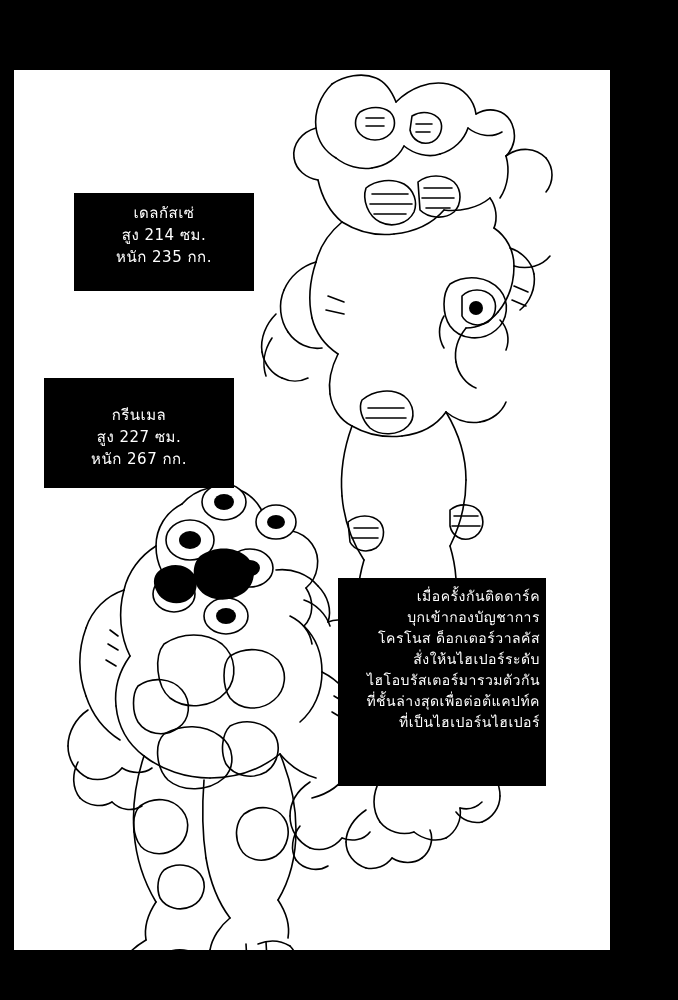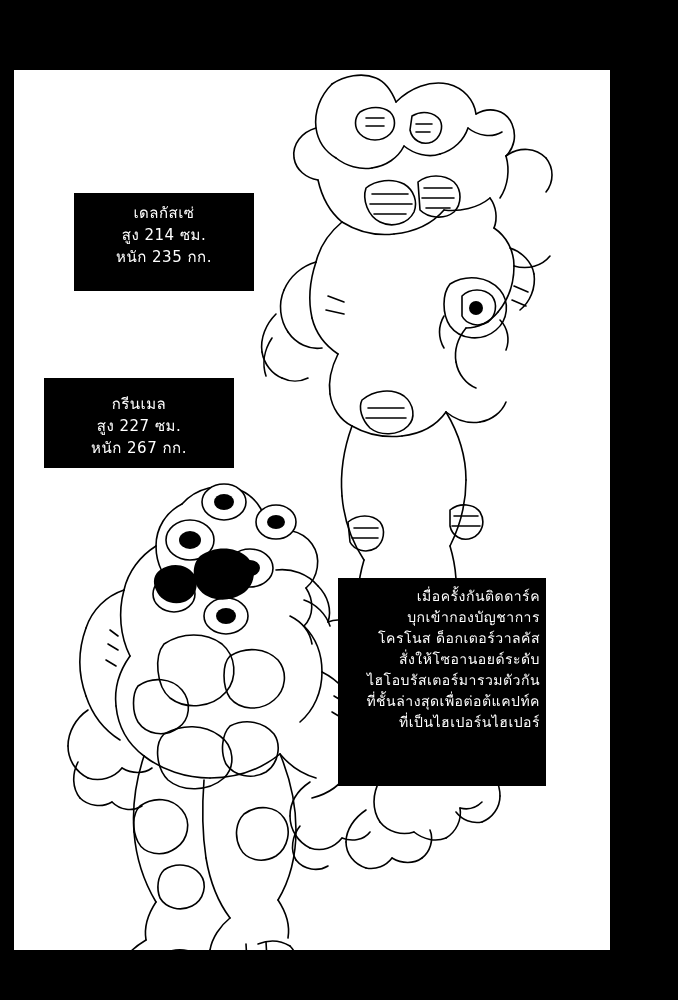--- a/index.html
+++ b/index.html
@@ -53,23 +53,23 @@
     width: 180px;
     height: 98px;
     font-size: 15px;
     padding-top: 10px;
     box-sizing: border-box;
   }
   #cap-greenmale {
     left: 44px;
     top: 378px;
     width: 190px;
-    height: 90px;
+    height: 110px;
     font-size: 15px;
-    padding-top: 16px;
+    padding-top: 27px;
     box-sizing: border-box;
   }
   #cap-story {
     left: 338px;
     top: 578px;
     width: 208px;
     height: 208px;
     font-size: 14px;
     padding: 8px 6px 4px 6px;
     box-sizing: border-box;
@@ -324,19 +324,19 @@
   <div class="caption" id="cap-greenmale">
     <span class="line">กรีนเมล</span>
     <span class="line">สูง 227 ซม.</span>
     <span class="line">หนัก 267 กก.</span>
   </div>
 
   <div class="caption" id="cap-story">
     <span class="line">เมื่อครั้งกันติดดาร์ค</span>
     <span class="line">บุกเข้ากองบัญชาการ</span>
     <span class="line">โครโนส ด็อกเตอร์วาลคัส</span>
-    <span class="line">สั่งให้โซอานอยด์ระดับ</span>
+    <span class="line">สั่งให้นไฮเปอร์ระดับ</span>
     <span class="line">ไฮโอบรัสเตอร์มารวมตัวกัน</span>
     <span class="line">ที่ชั้นล่างสุดเพื่อต่อต้แคปท์ค</span>
     <span class="line">ที่เป็นไฮเปอร์นไฮเปอร์</span>
   </div>
 
 </div>
 
 </body></html>

